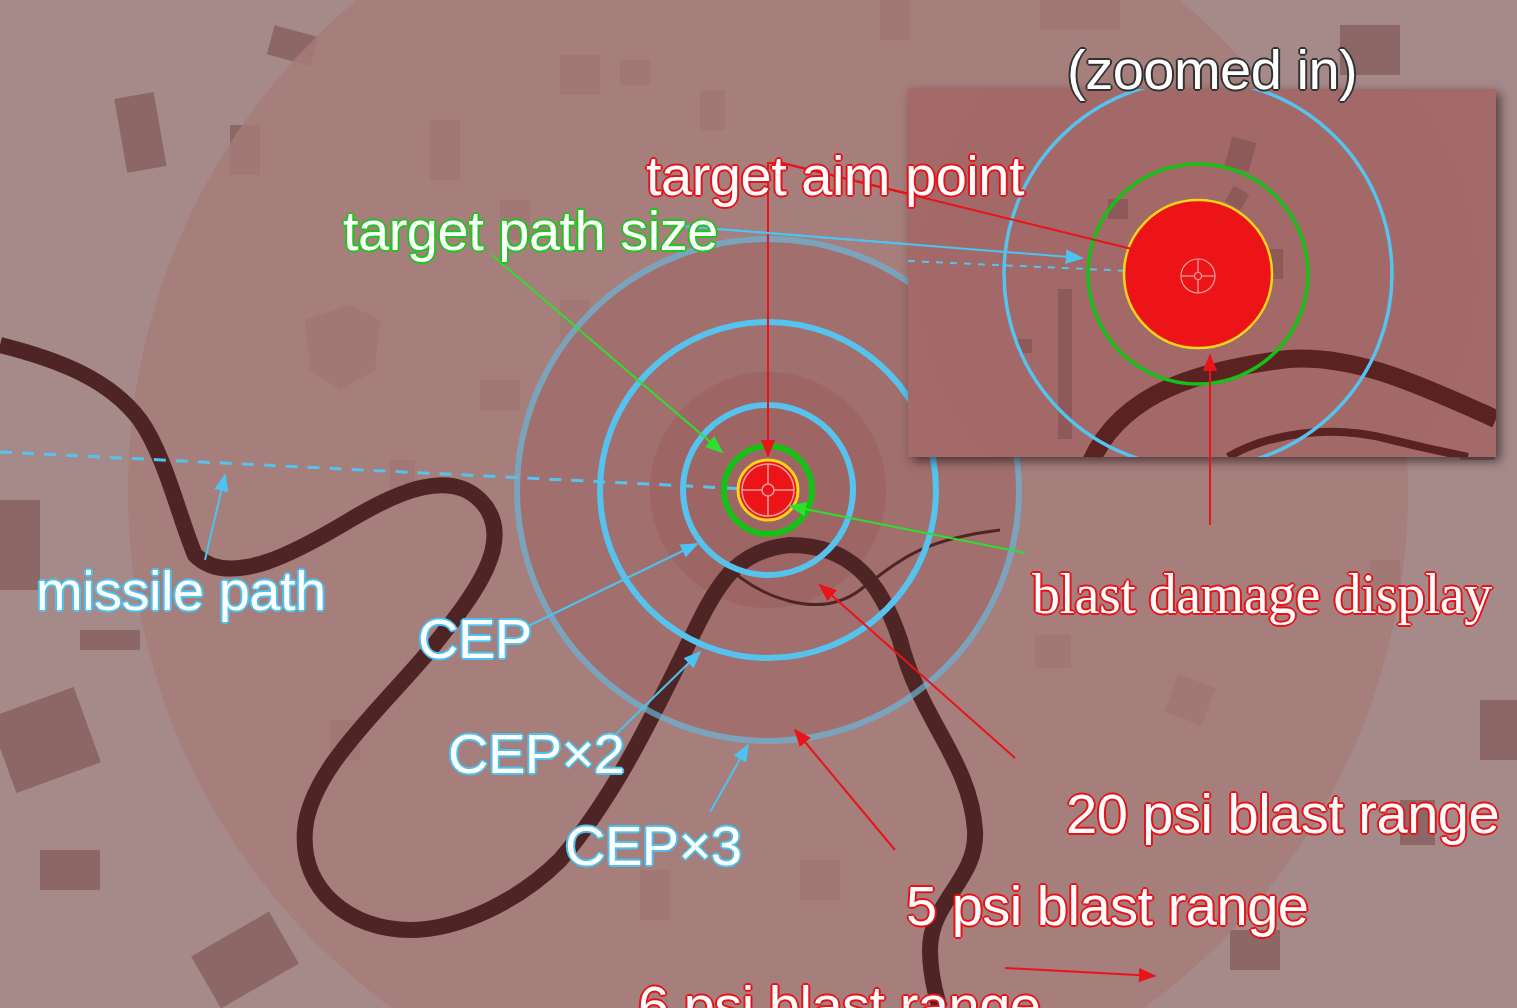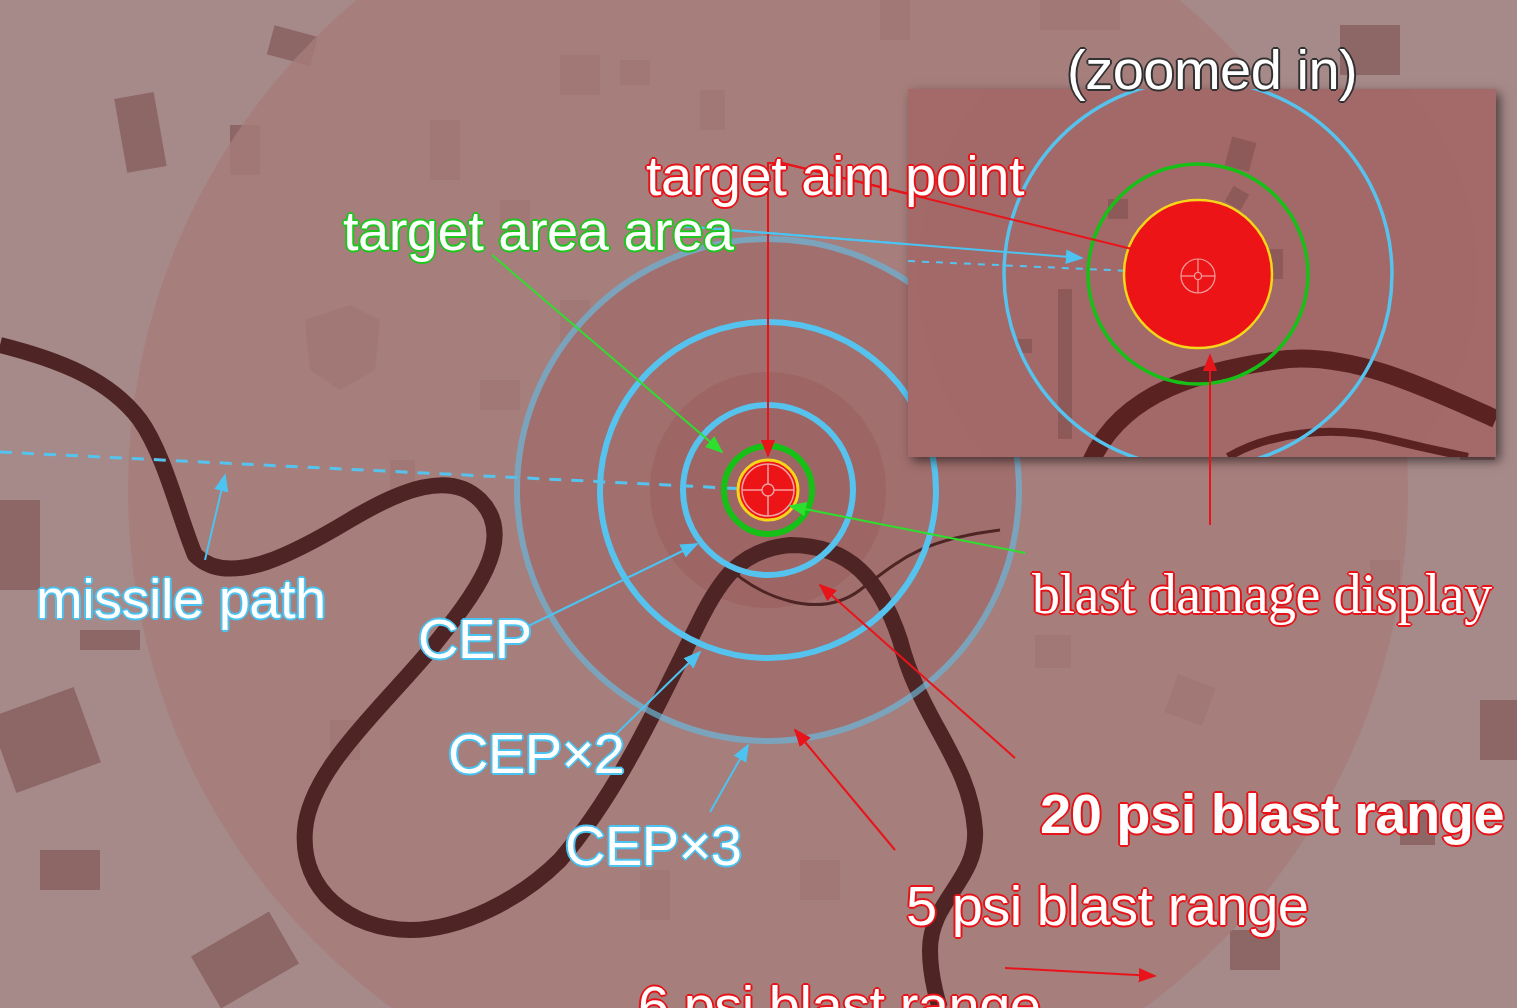--- a/index.html
+++ b/index.html
@@ -147,21 +147,21 @@
         <path d="M0,1 L10,5 L0,9 z" fill="#4cc3f0"></path>
       </marker>
   </defs>
   <line x1="782" y1="163" x2="1136" y2="250" stroke="#e8141a" stroke-width="2"></line>
   <line x1="680" y1="226" x2="1082" y2="258" stroke="#4cc3f0" stroke-width="2" marker-end="url(#ah2-blue)"></line>
   <line x1="1210" y1="525" x2="1210" y2="355" stroke="#e8141a" stroke-width="2" marker-end="url(#ah2-red)"></line>
 </svg>
 
 <div class="lbl dark" style="left:1067px;top:42px;">(zoomed in)</div>
 <div class="lbl red" style="left:646px;top:117px;">target aim point</div>
-<div class="lbl green" style="left:343px;top:203px;">target area area</div>
+<div class="lbl green" style="left:343px;top:203px;">target path size</div>
 <div class="lbl red" style="left:1032px;top:535px;font-family:Liberation Serif, serif;">blast damage display</div>
-<div class="lbl blue" style="left:36px;top:563px;margin-top:8px;">missile path</div>
+<div class="lbl blue" style="left:36px;top:563px;">missile path</div>
 <div class="lbl blue" style="left:418px;top:611px;">CEP</div>
 <div class="lbl blue" style="left:448px;top:726px;">CEP×2</div>
 <div class="lbl blue" style="left:565px;top:818px;text-align:center;">CEP×3</div>
-<div class="lbl red" style="left:1040px;top:755px;font-weight:bold;">20 psi blast range</div>
+<div class="lbl red" style="left:1066px;top:755px;">20 psi blast range</div>
 <div class="lbl red" style="left:906px;top:847px;">5 psi blast range</div>
 <div class="lbl red" style="left:638px;top:947px;">6 psi blast range</div>
 
 </body></html>

